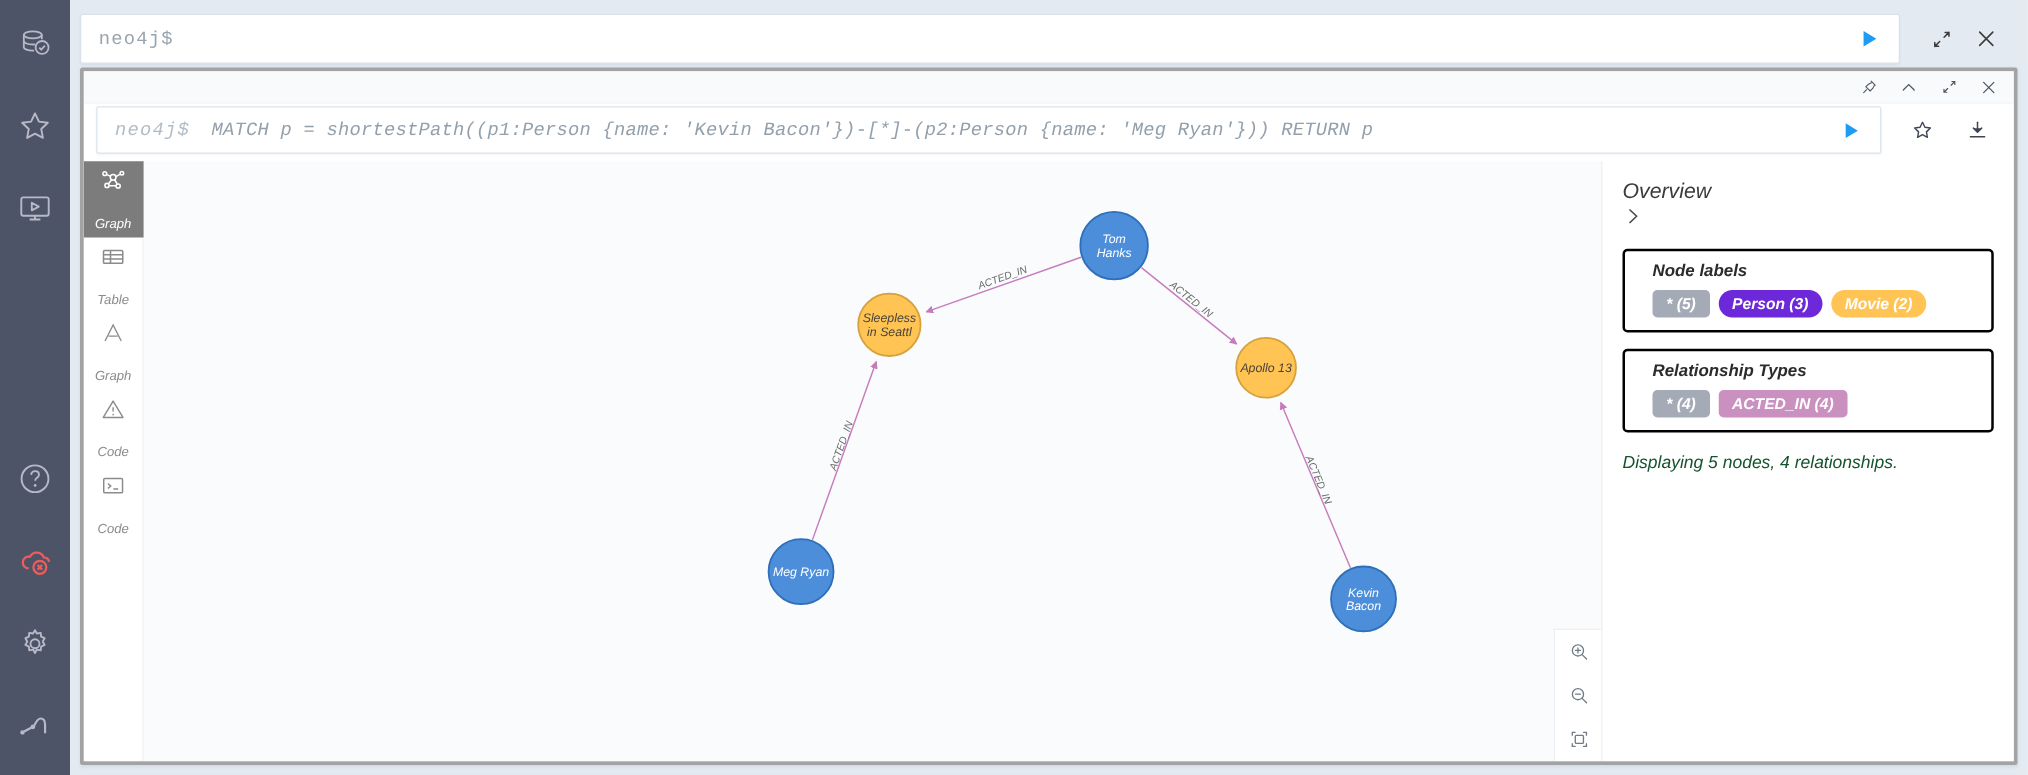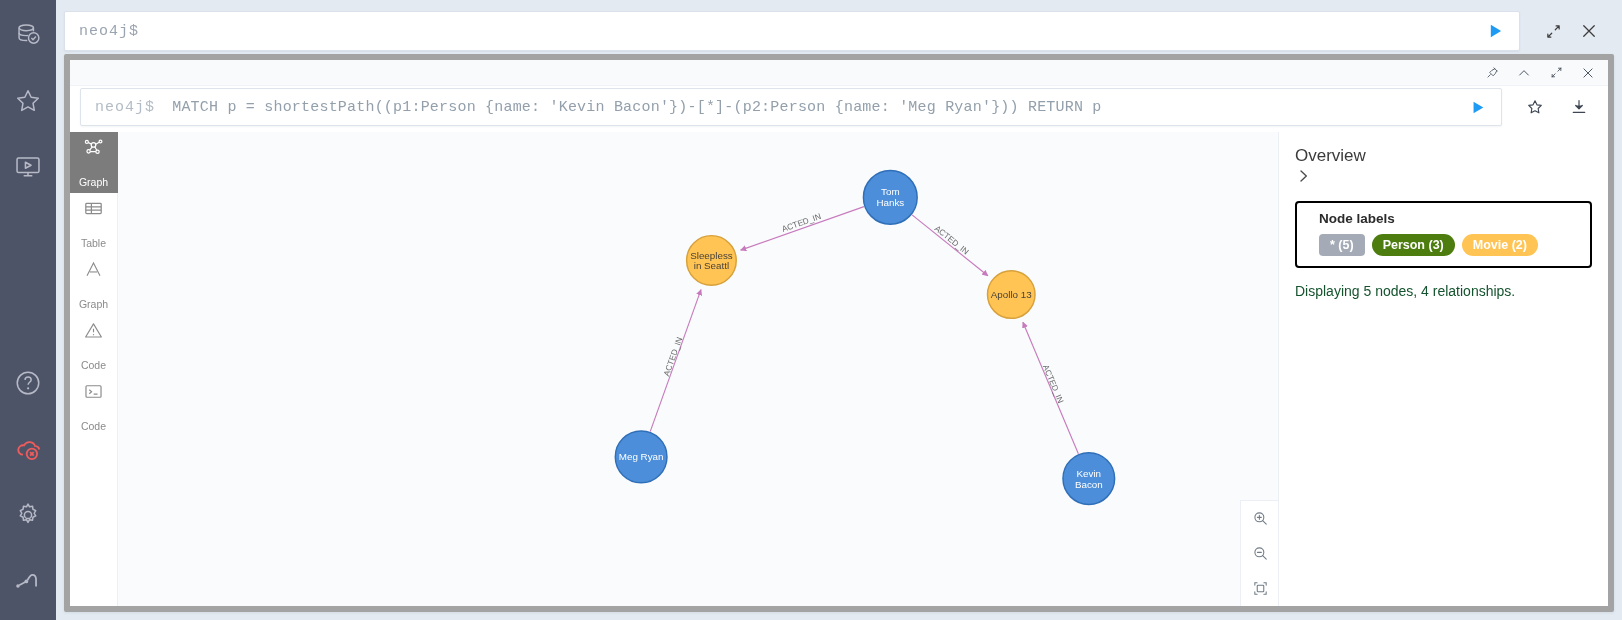--- a/index.html
+++ b/index.html
@@ -63,27 +63,28 @@
   .icon-btn {
     width: 30px; height: 30px;
     display: flex; align-items: center; justify-content: center;
     color: #4a4a4a; background: transparent; border: 0; cursor: pointer;
   }
 
   
   .frame {
     flex: 1 1 auto;
     background: #fff;
-    border: 6px solid #a3a3a3;
+    border: 3px solid #a3a3a3;
     border-radius: 2px;
     box-shadow: 0 1px 3px rgba(20,40,70,.08);
     display: flex; flex-direction: column;
     overflow: hidden;
     margin-bottom: 8px;
     min-height: 0;
+    font-style: italic;
   }
   .frame-titlebar {
     height: 26px; flex: 0 0 26px;
     background: #f8fafc;
     display: flex; align-items: center; justify-content: flex-end;
     padding-right: 10px; gap: 12px;
     border-bottom: 1px solid #f0f3f7;
   }
   .tiny-btn {
     width: 20px; height: 20px; display: flex; align-items: center; justify-content: center;
@@ -455,25 +456,32 @@
               <svg width="16" height="16" viewBox="0 0 24 24" fill="none" stroke="currentColor" stroke-width="2" stroke-linecap="round" stroke-linejoin="round">
                 <path d="M9 4.5l8 7.5-8 7.5"></path>
               </svg>
             </div>
           </div>
 
           <div class="ov-section">
             <div class="ov-section-title">Node labels</div>
             <div class="chips" id="node-label-chips">
                 <div class="chip sq" style="background: rgb(165, 171, 182);">* (5)</div>
-                <div class="chip" style="background: #4d7c0f;">Person (3)</div>
+                <div class="chip" style="background: #6d28d9;">Person (3)</div>
                 <div class="chip" style="background: rgb(255, 196, 84);">Movie (2)</div>
               </div>
           </div>
 
+          <div class="ov-section">
+            <div class="ov-section-title">Relationship Types</div>
+            <div class="chips" id="rel-type-chips">
+                <div class="chip sq" style="background: rgb(165, 171, 182);">* (4)</div>
+                <div class="chip sq" style="background: rgb(201, 144, 192);">ACTED_IN (4)</div>
+              </div>
+          </div>
 
           <div class="ov-status">Displaying 5 nodes, 4 relationships.</div>
         </div>
 
       </div>
     </div>
   </div>
 </div>
 
 </body></html>

